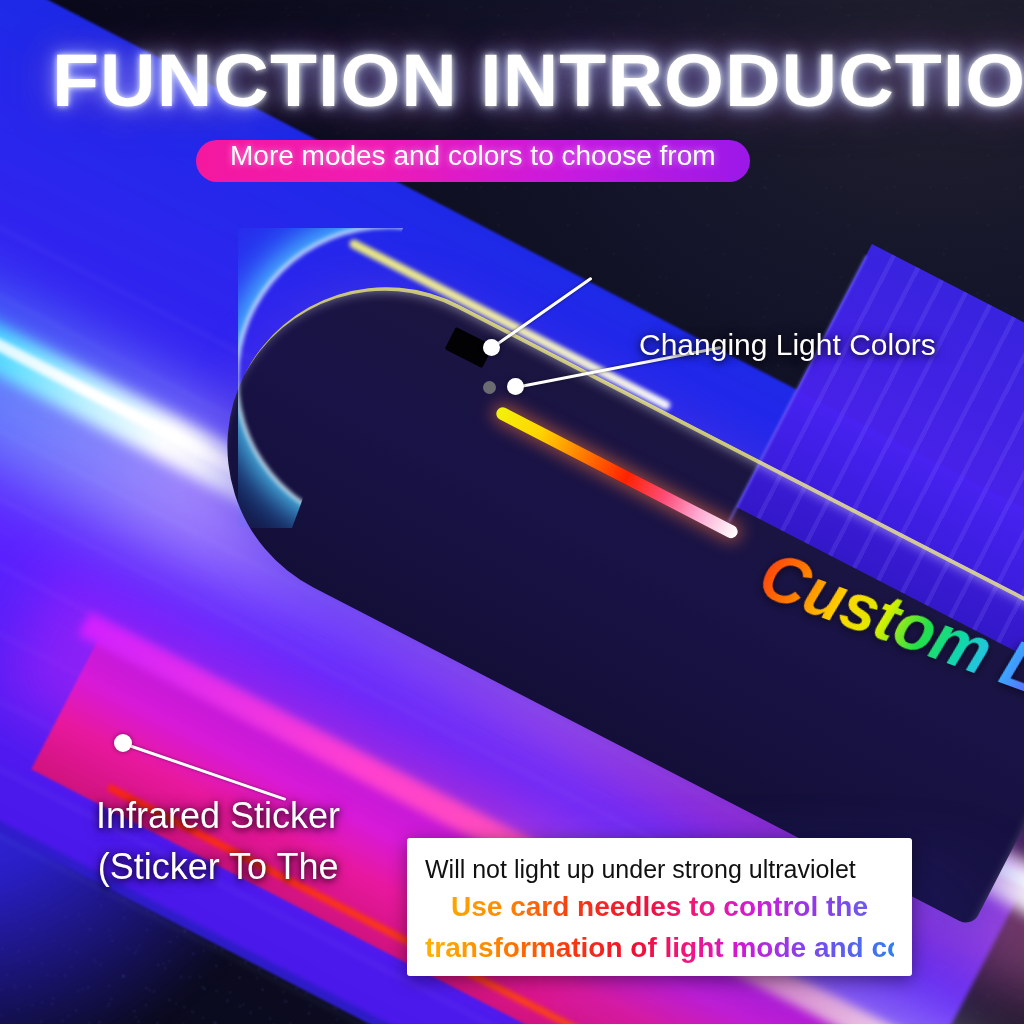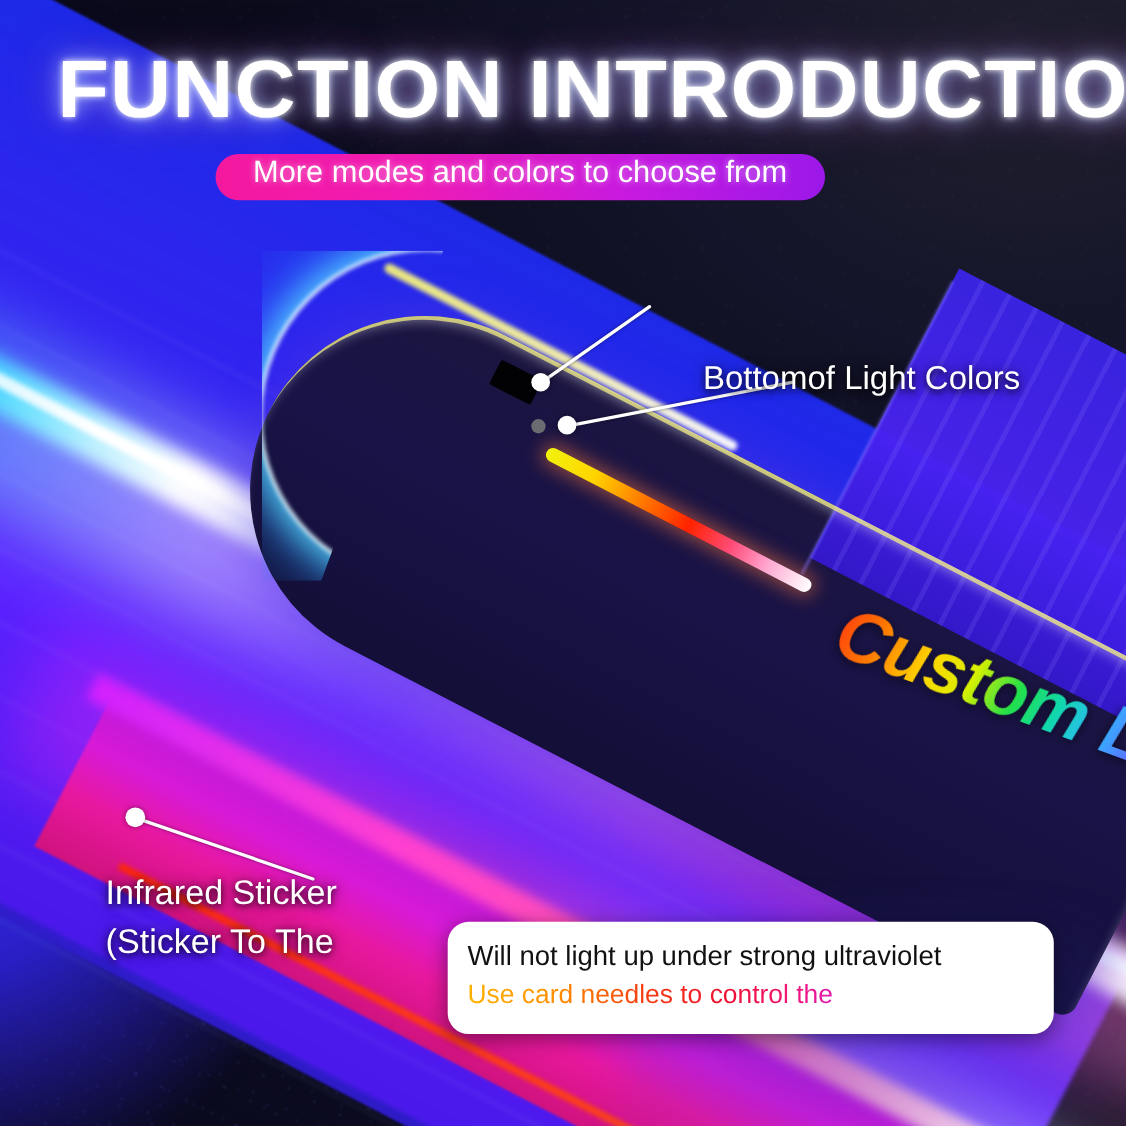--- a/index.html
+++ b/index.html
@@ -270,41 +270,42 @@
     text-shadow:0 0 7px rgba(255,255,255,.55);
   }
 
   .callout{
     position:absolute;color:#ffffff;font-size:30px;white-space:nowrap;
     text-shadow:0 2px 6px rgba(0,0,0,.75),0 0 12px rgba(0,0,0,.5);
   }
   .callout-ir{left:470px;top:220px;}
   .callout-cl{left:639px;top:328px;}
   .callout-sticker{
-    position:absolute;left:96px;top:790px;color:#ffffff;font-size:31px;
-    line-height:1.42;white-space:nowrap;
+    position:absolute;left:96px;top:790px;color:#ffffff;font-size:36px;
+    line-height:1.42;text-align:center;white-space:nowrap;
     text-shadow:0 2px 6px rgba(0,0,0,.8),0 0 14px rgba(0,0,0,.6);
   }
 
   .info-box{
-    position:absolute;left:407px;top:838px;width:551px;
-    background:#ffffff;border-radius:19px;
-    padding:16px 18px 20px;
+    position:absolute;left:407px;top:838px;width:505px;
+    background:#ffffff;border-radius:3px;
+    padding:16px 18px 10px;
     box-shadow:0 4px 18px rgba(0,0,0,.45);
     box-sizing:border-box;
   }
   .info-line-plain{
     color:#111111;font-size:25px;line-height:1.25;margin:0 0 2px;
   }
   .info-line-rainbow{
-    font-size:24px;line-height:1.3;margin:4px 0 0;white-space:nowrap;
+    font-size:28px;line-height:1.3;margin:4px 0 0;white-space:nowrap;
     background:linear-gradient(90deg,#ffb200 0%,#ff8c00 16%,#f53a12 32%,
        #ee1134 46%,#f0177e 58%,#d41ad8 70%,#8b3ce8 84%,#5b6cf0 100%);
     -webkit-background-clip:text;background-clip:text;color:transparent;
-    font-weight:400;
+    font-weight:700;
+    text-align:center;
   }
   .info-line-rainbow.l2{
     background:linear-gradient(90deg,#ffb200 0%,#ff8a00 14%,#f93c0c 30%,
        #ef0f2e 44%,#f21580 56%,#cc1ad8 68%,#7e46ee 82%,#2f7ff0 100%);
     -webkit-background-clip:text;background-clip:text;color:transparent;
   }
 </style>
 </head>
 <body>
 
@@ -355,25 +356,26 @@
   <div class="dot-grey" style="left:483px;top:381px;width:13px;height:13px;"></div>
 
   <div class="lead" style="left:129px;top:744px;width:166px;transform:rotate(19deg);"></div>
   <div class="dot" style="left:114px;top:734px;width:18px;height:18px;"></div>
 
   <div class="title">FUNCTION INTRODUCTION</div>
 
   <div class="subtitle-pill">More modes and colors to choose from</div>
 
 
-  <div class="callout callout-cl">Bottomof Light Colors</div>
+  <div class="callout callout-cl">Changing Light Colors</div>
 
   <div class="callout-sticker">
     <div>Infrared Sticker</div>
     <div>(Sticker To The</div>
   </div>
 
   <div class="info-box">
     <div class="info-line-plain">Will not light up under strong ultraviolet</div>
     <div class="info-line-rainbow">Use card needles to control the</div>
+    <div class="info-line-rainbow l2">transformation of light mode and color</div>
   </div>
 
 </div>
 
 </body></html>

